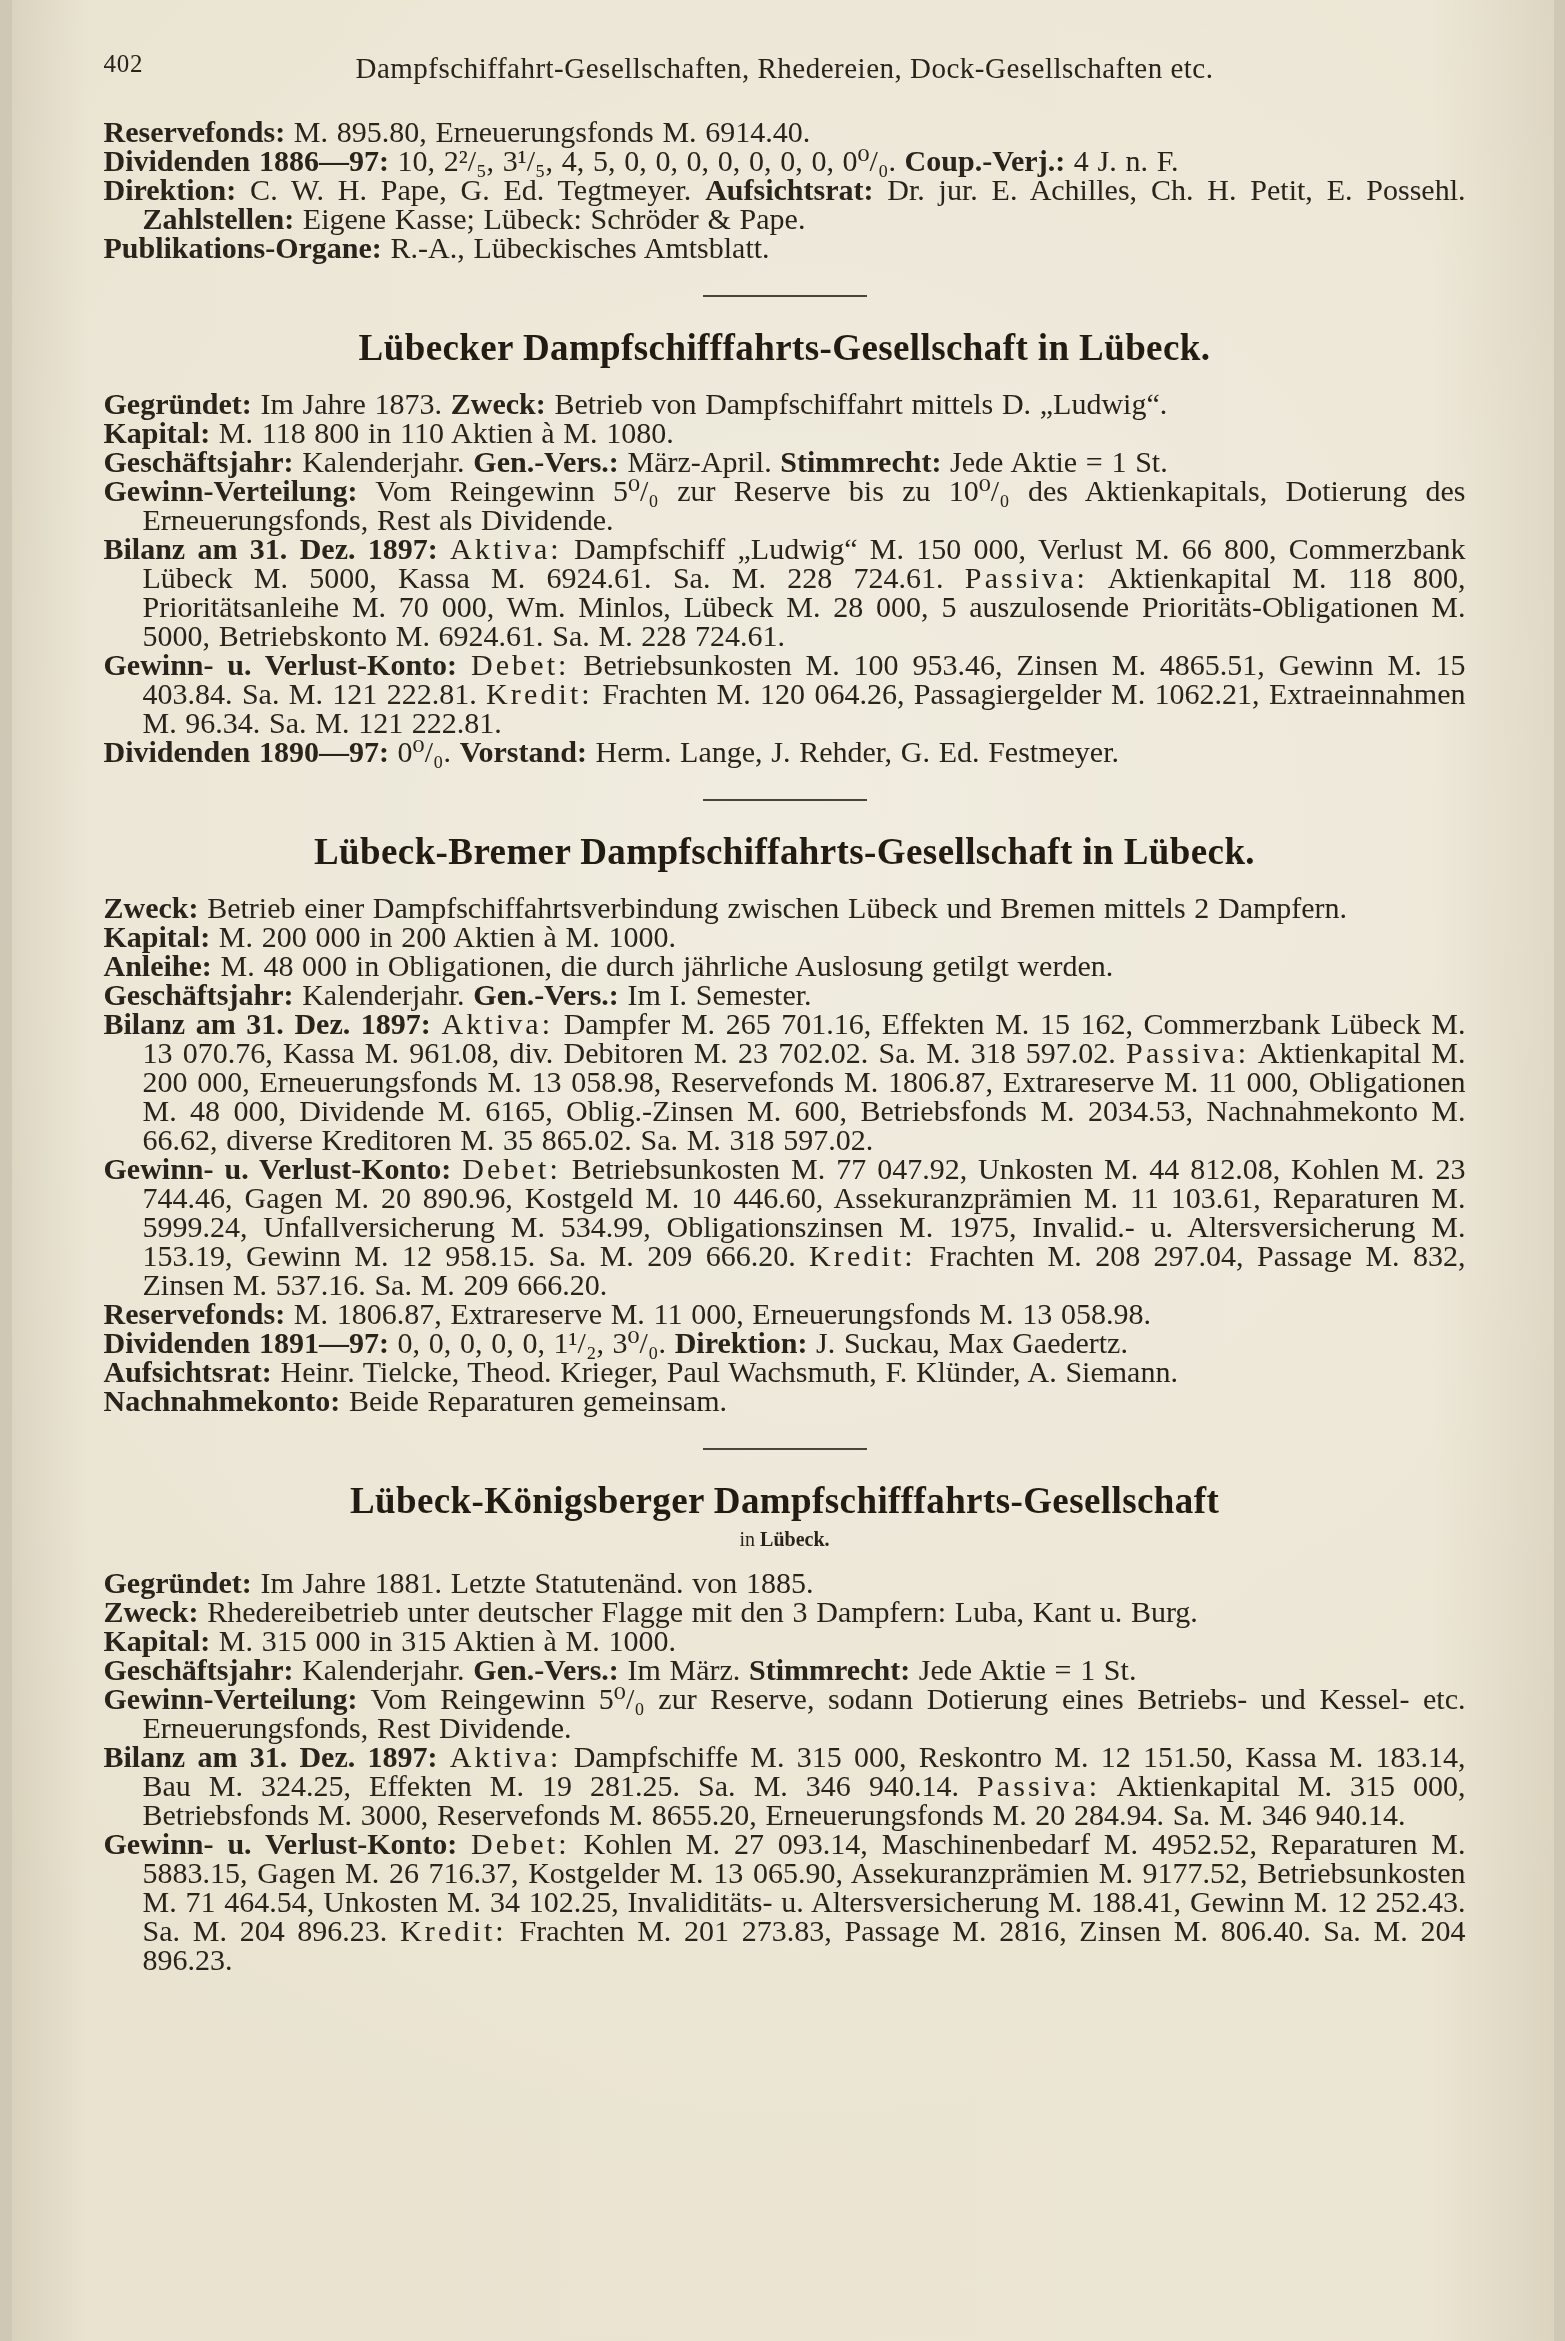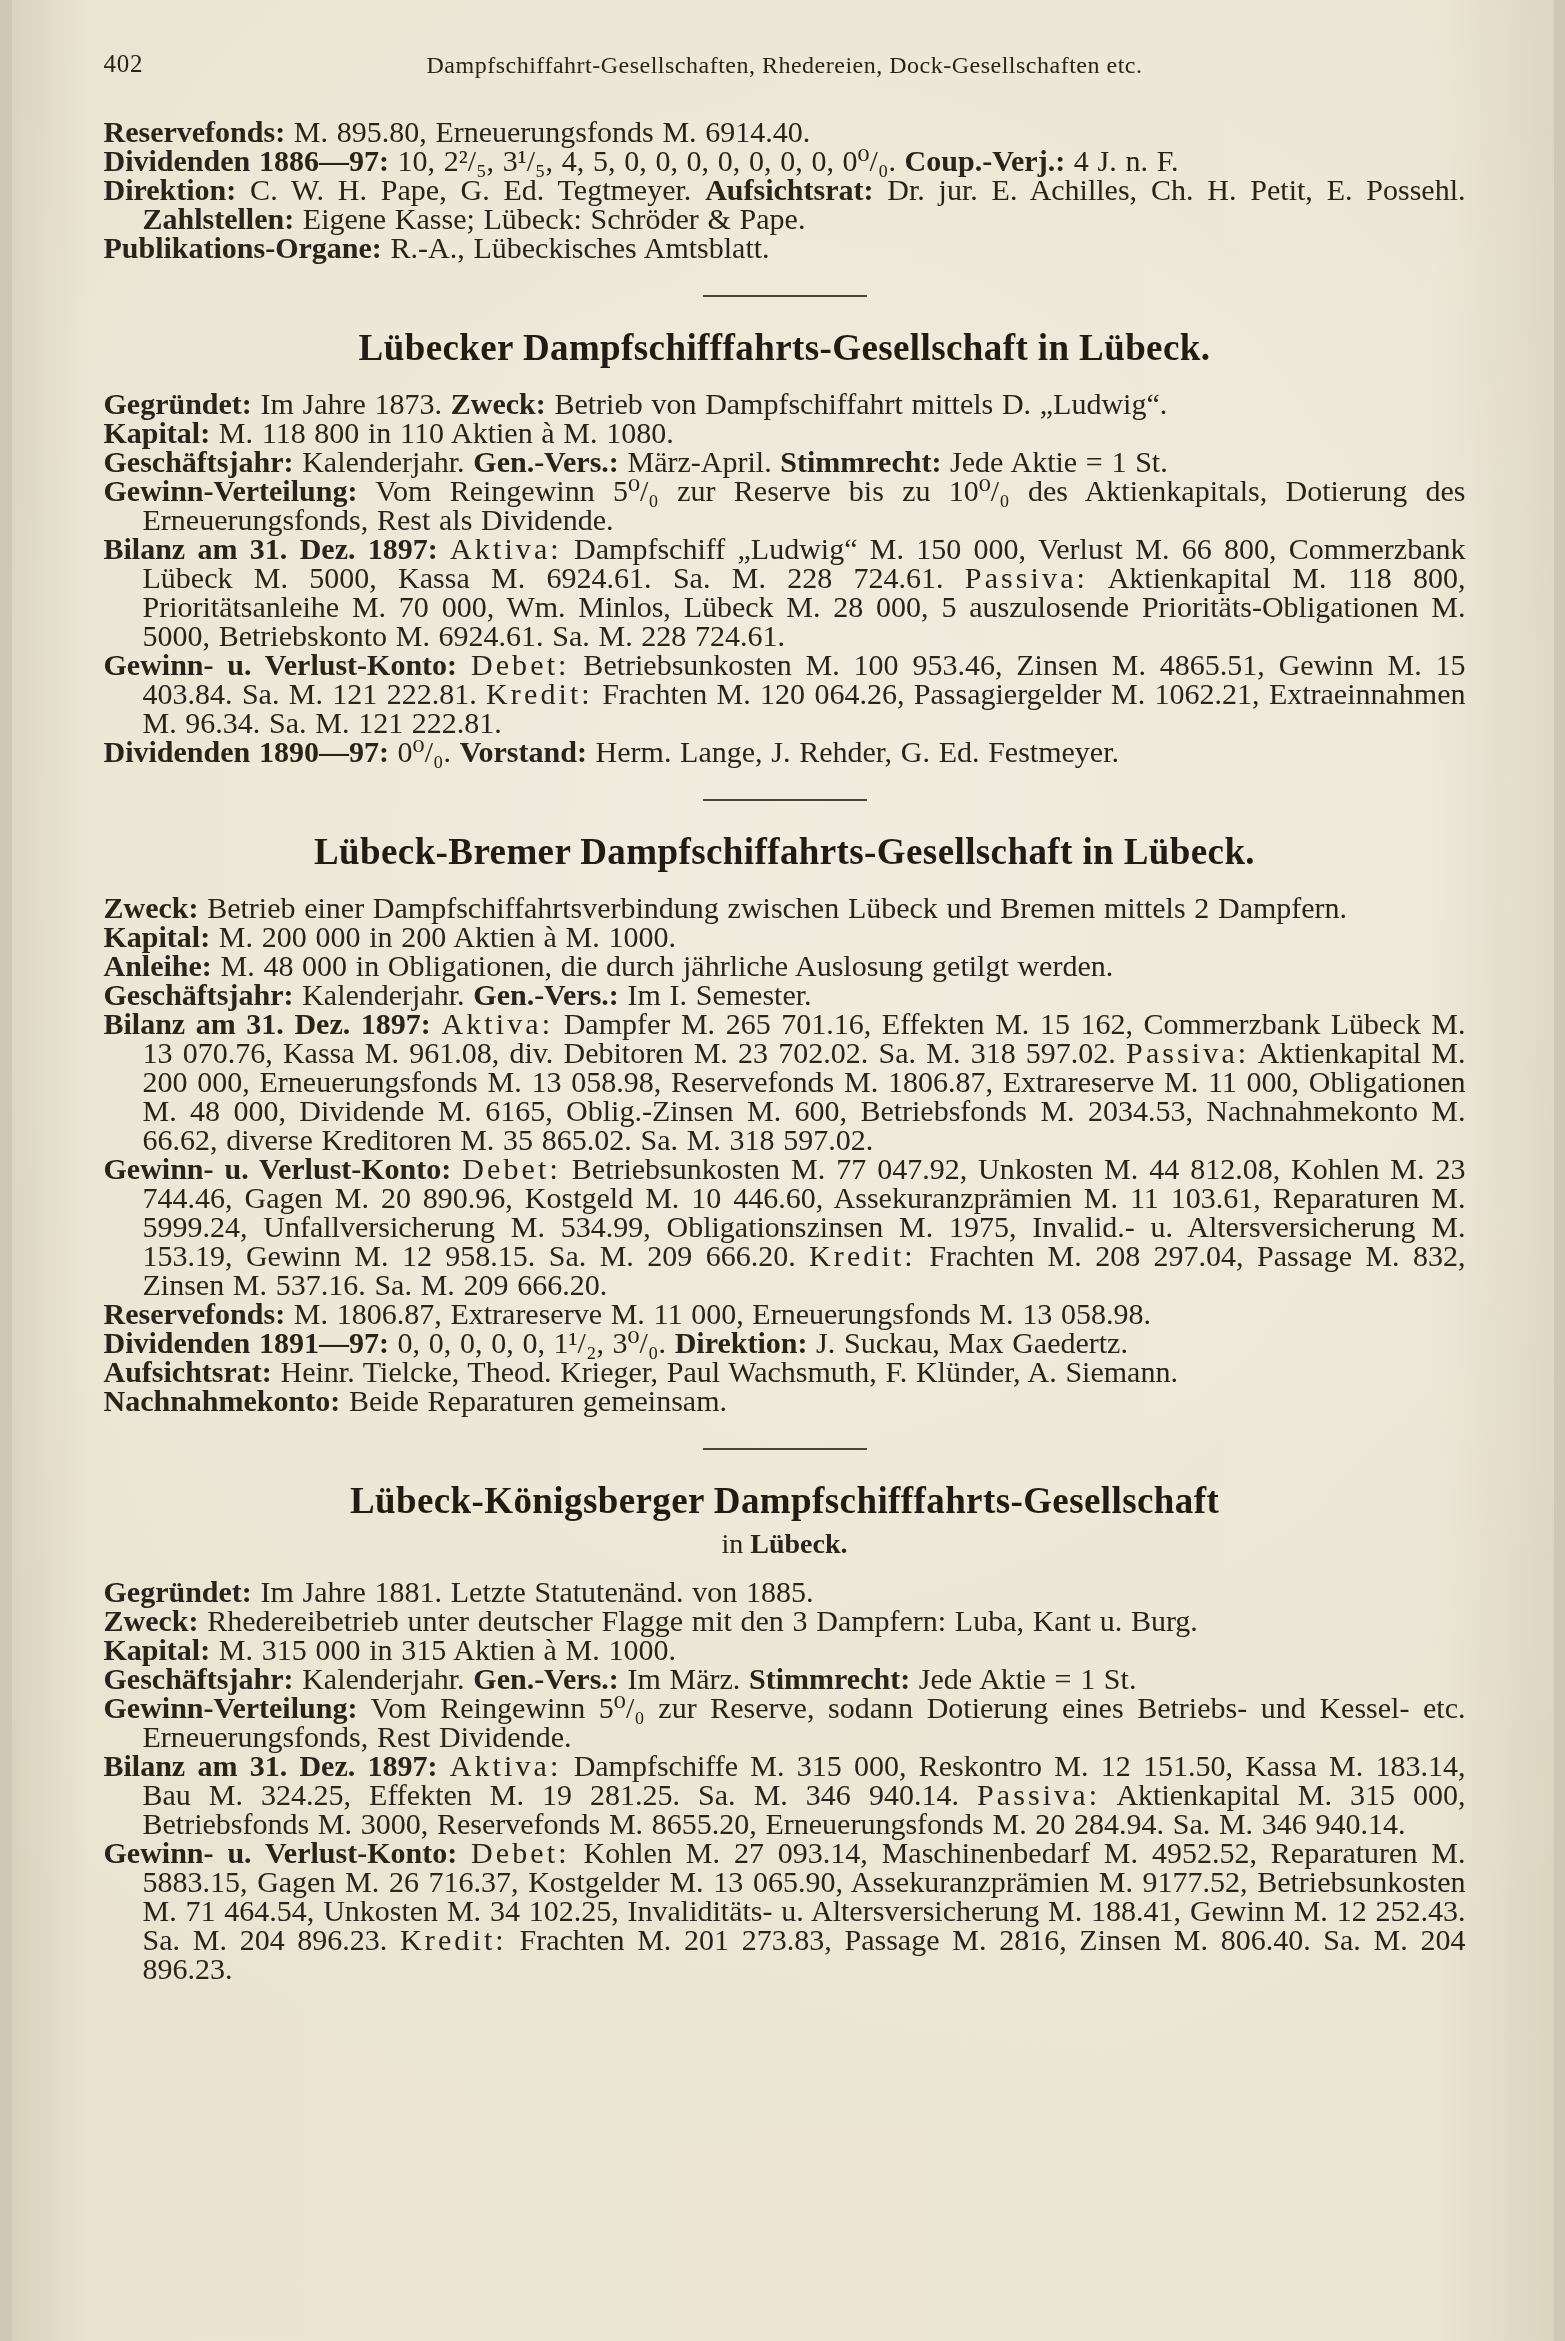--- a/index.html
+++ b/index.html
@@ -29,21 +29,21 @@
   }
   .page-number {
     position: absolute;
     left: 0;
     top: 0;
     font-size: 25px;
     letter-spacing: 0.8px;
   }
   .running-title {
     text-align: center;
-    font-size: 24px;
+    font-size: 29px;
     letter-spacing: 0.5px;
     padding-top: 1.6px;
   }
   .entry {
     margin: 0;
     font-size: 30px;
     line-height: 29px;
     text-align: justify;
     padding-left: 39px;
     text-indent: -39px;
@@ -60,21 +60,21 @@
   .sec-heading {
     font-size: 37px;
     line-height: 42px;
     font-weight: bold;
     text-align: center;
     color: #211b13;
     margin: 0 0 20.4px;
     letter-spacing: 0.4px;
   }
   .sec-subheading {
-    font-size: 28px;
+    font-size: 20px;
     text-align: center;
     margin: -14px 0 17px;
   }
 </style>
 </head>
 <body>
 
 <div class="page">
   <div class="running-header">
     <span class="page-number">402</span>

